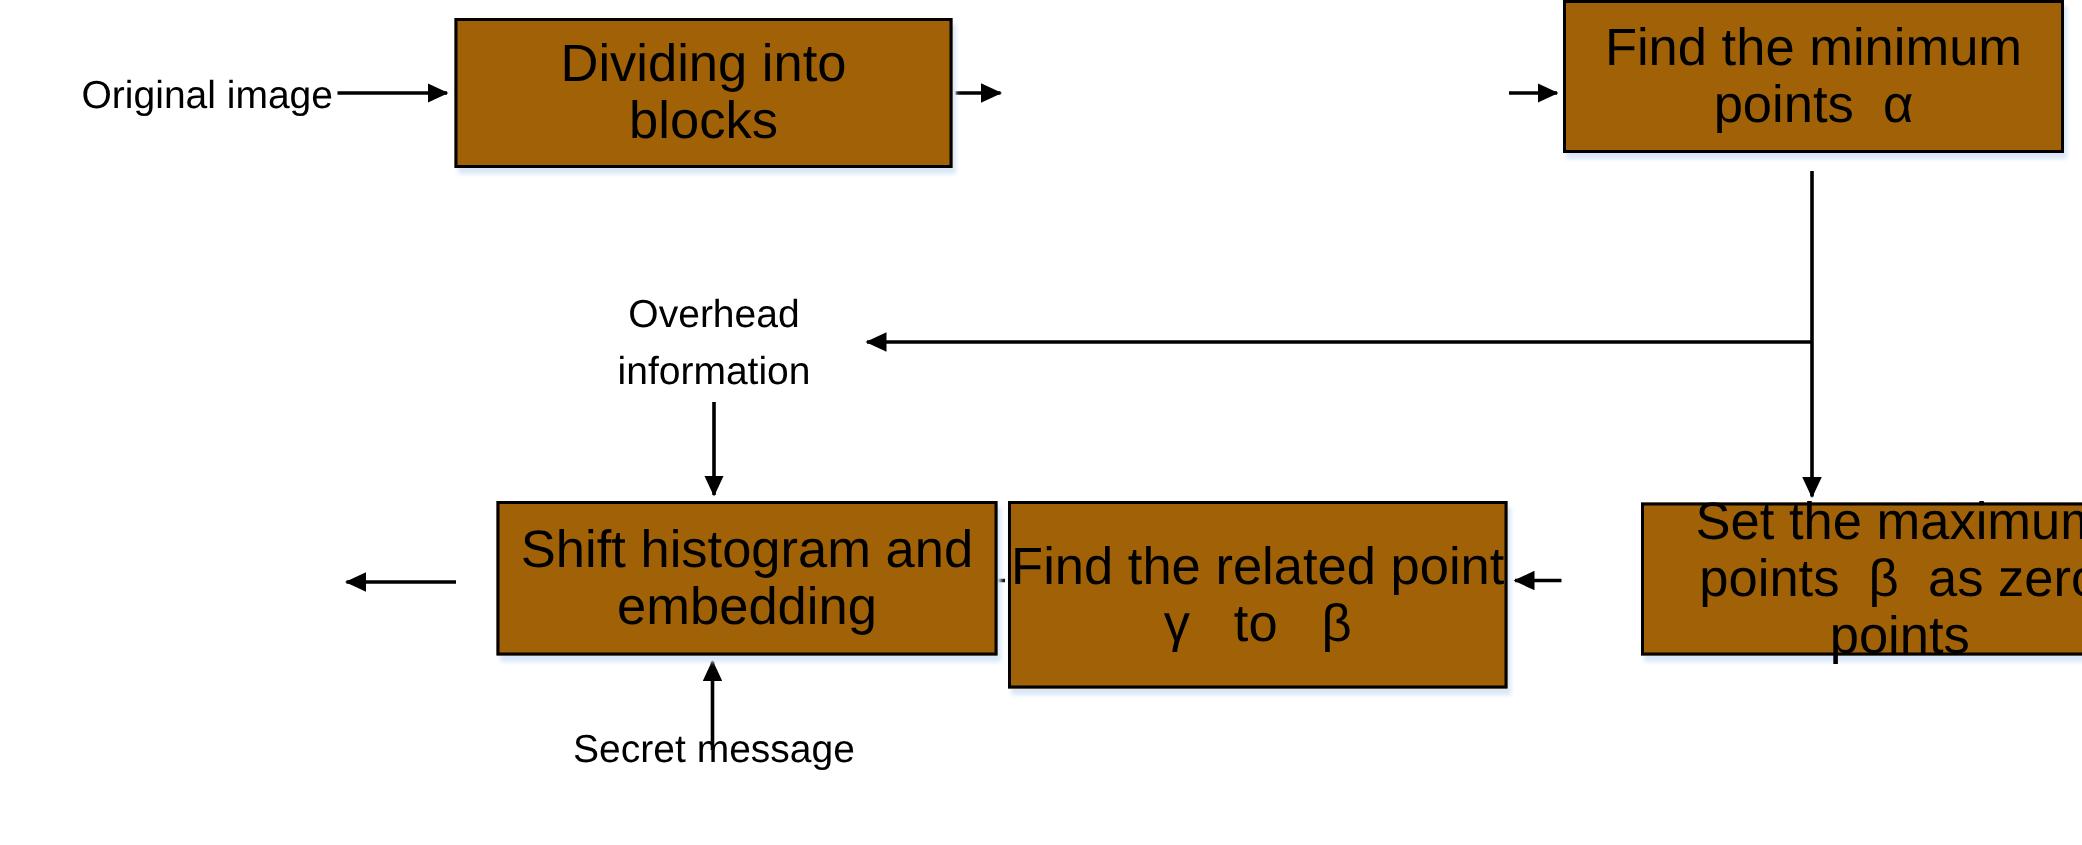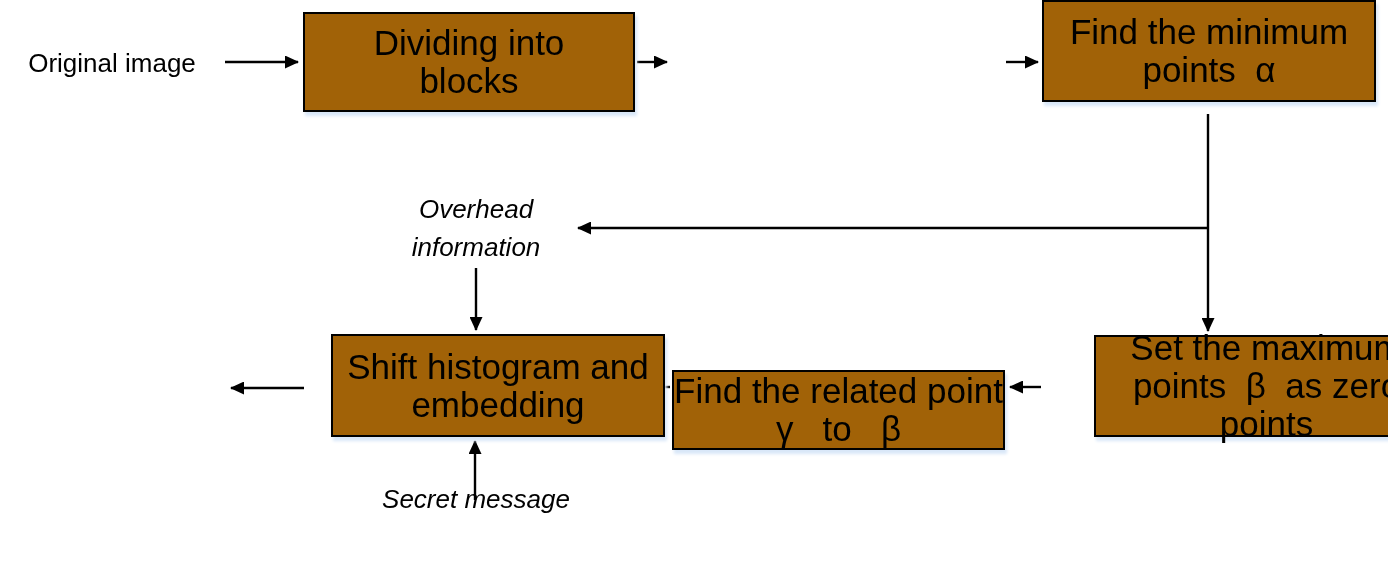--- a/index.html
+++ b/index.html
@@ -32,22 +32,22 @@
   .node .label,
   .free-label {
     white-space: pre-wrap;
     color: #000000;
   }
   .free-label {
     position: absolute;
     font-size: 26px;
     line-height: 38px;
   }
-  .align-left   { text-align: center; }
-  .align-center { text-align: center; font-style: italic; }
+  .align-left   { text-align: right; }
+  .align-center { text-align: center; }
   #connector-layer {
     position: absolute;
     left: 0;
     top: 0;
     width: 1388px;
     height: 563px;
     pointer-events: none;
   }
   #connector-layer line {
     stroke: #000000;
@@ -94,21 +94,21 @@
   <div class="node" style="left:1042px; top:0; width:334px; height:102px;">
     <span class="label">Find the minimum
 points  α</span>
   </div>
 
   <div class="node" style="left:306px; top:334px; width:334px; height:103px;margin-left:25px;">
     <span class="label">Shift histogram and
 embedding</span>
   </div>
 
-  <div class="node" style="left:672px; top:334px; width:333px; height:80px;margin-top:36px;">
+  <div class="node" style="left:672px; top:334px; width:333px; height:125px;">
     <span class="label">Find the related point
 γ   to   β</span>
   </div>
 
   <div class="node" style="left:1094px; top:335px; width:345px; height:102px;">
     <span class="label">Set the maximum
 points  β  as zero points</span>
   </div>
 
 </div>

